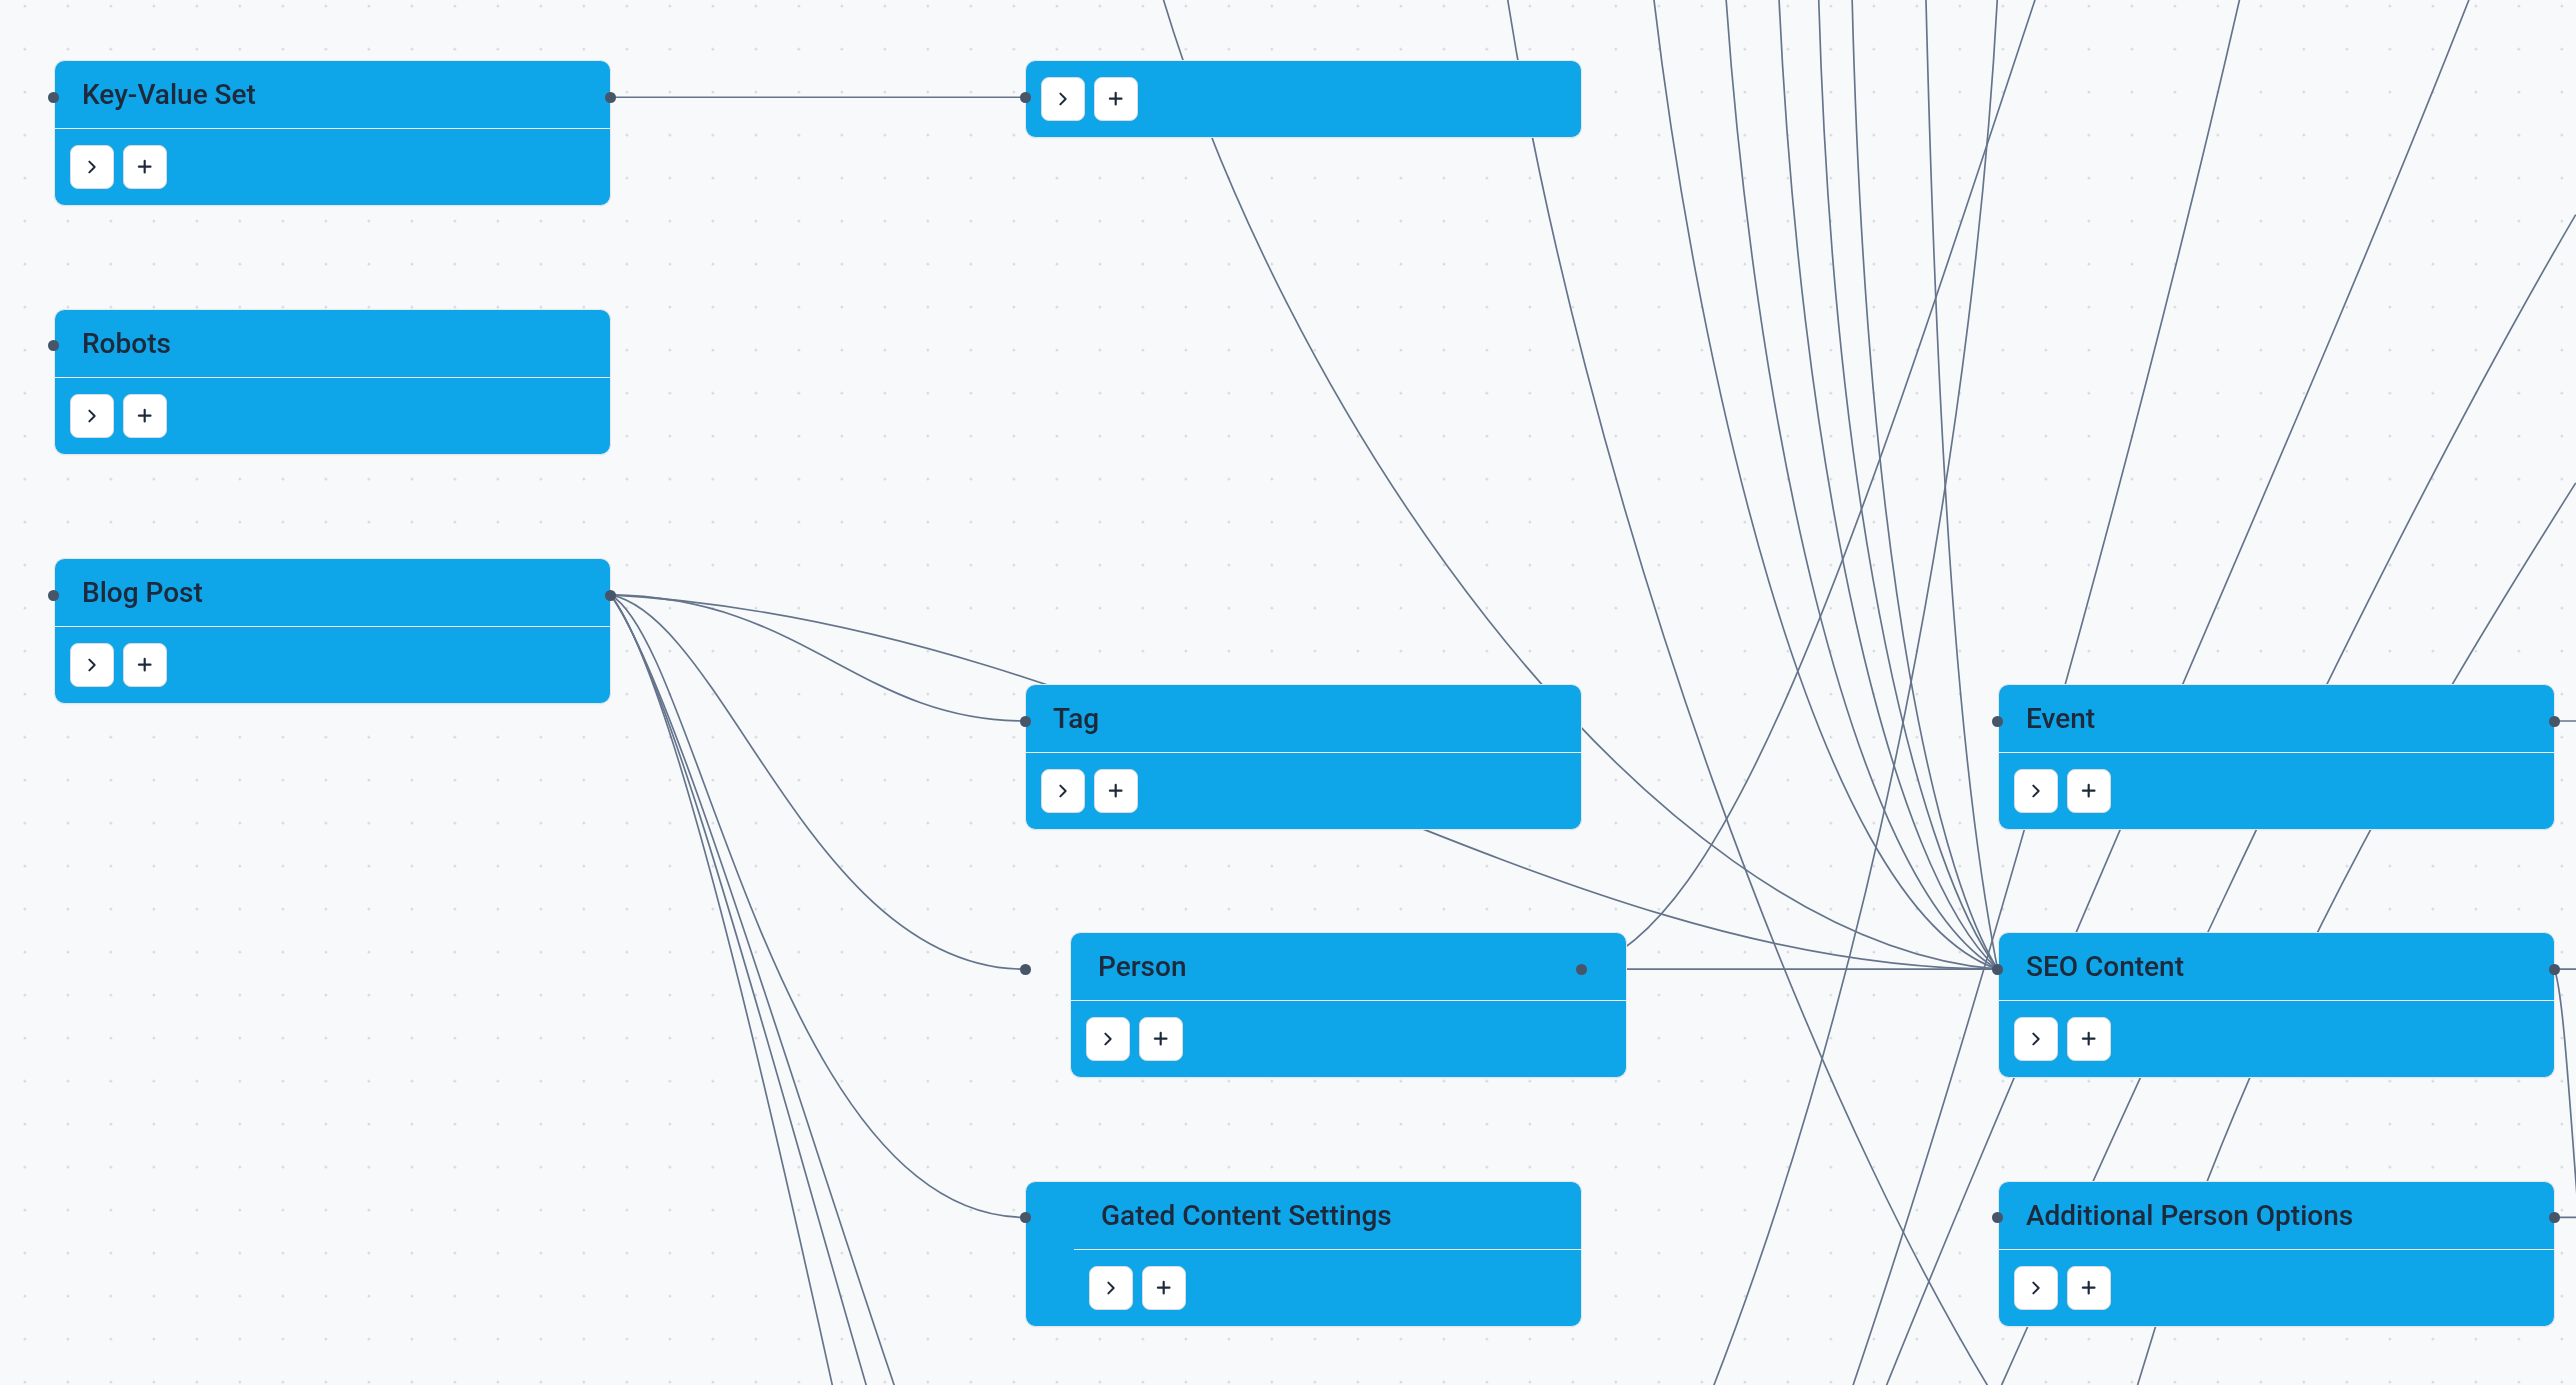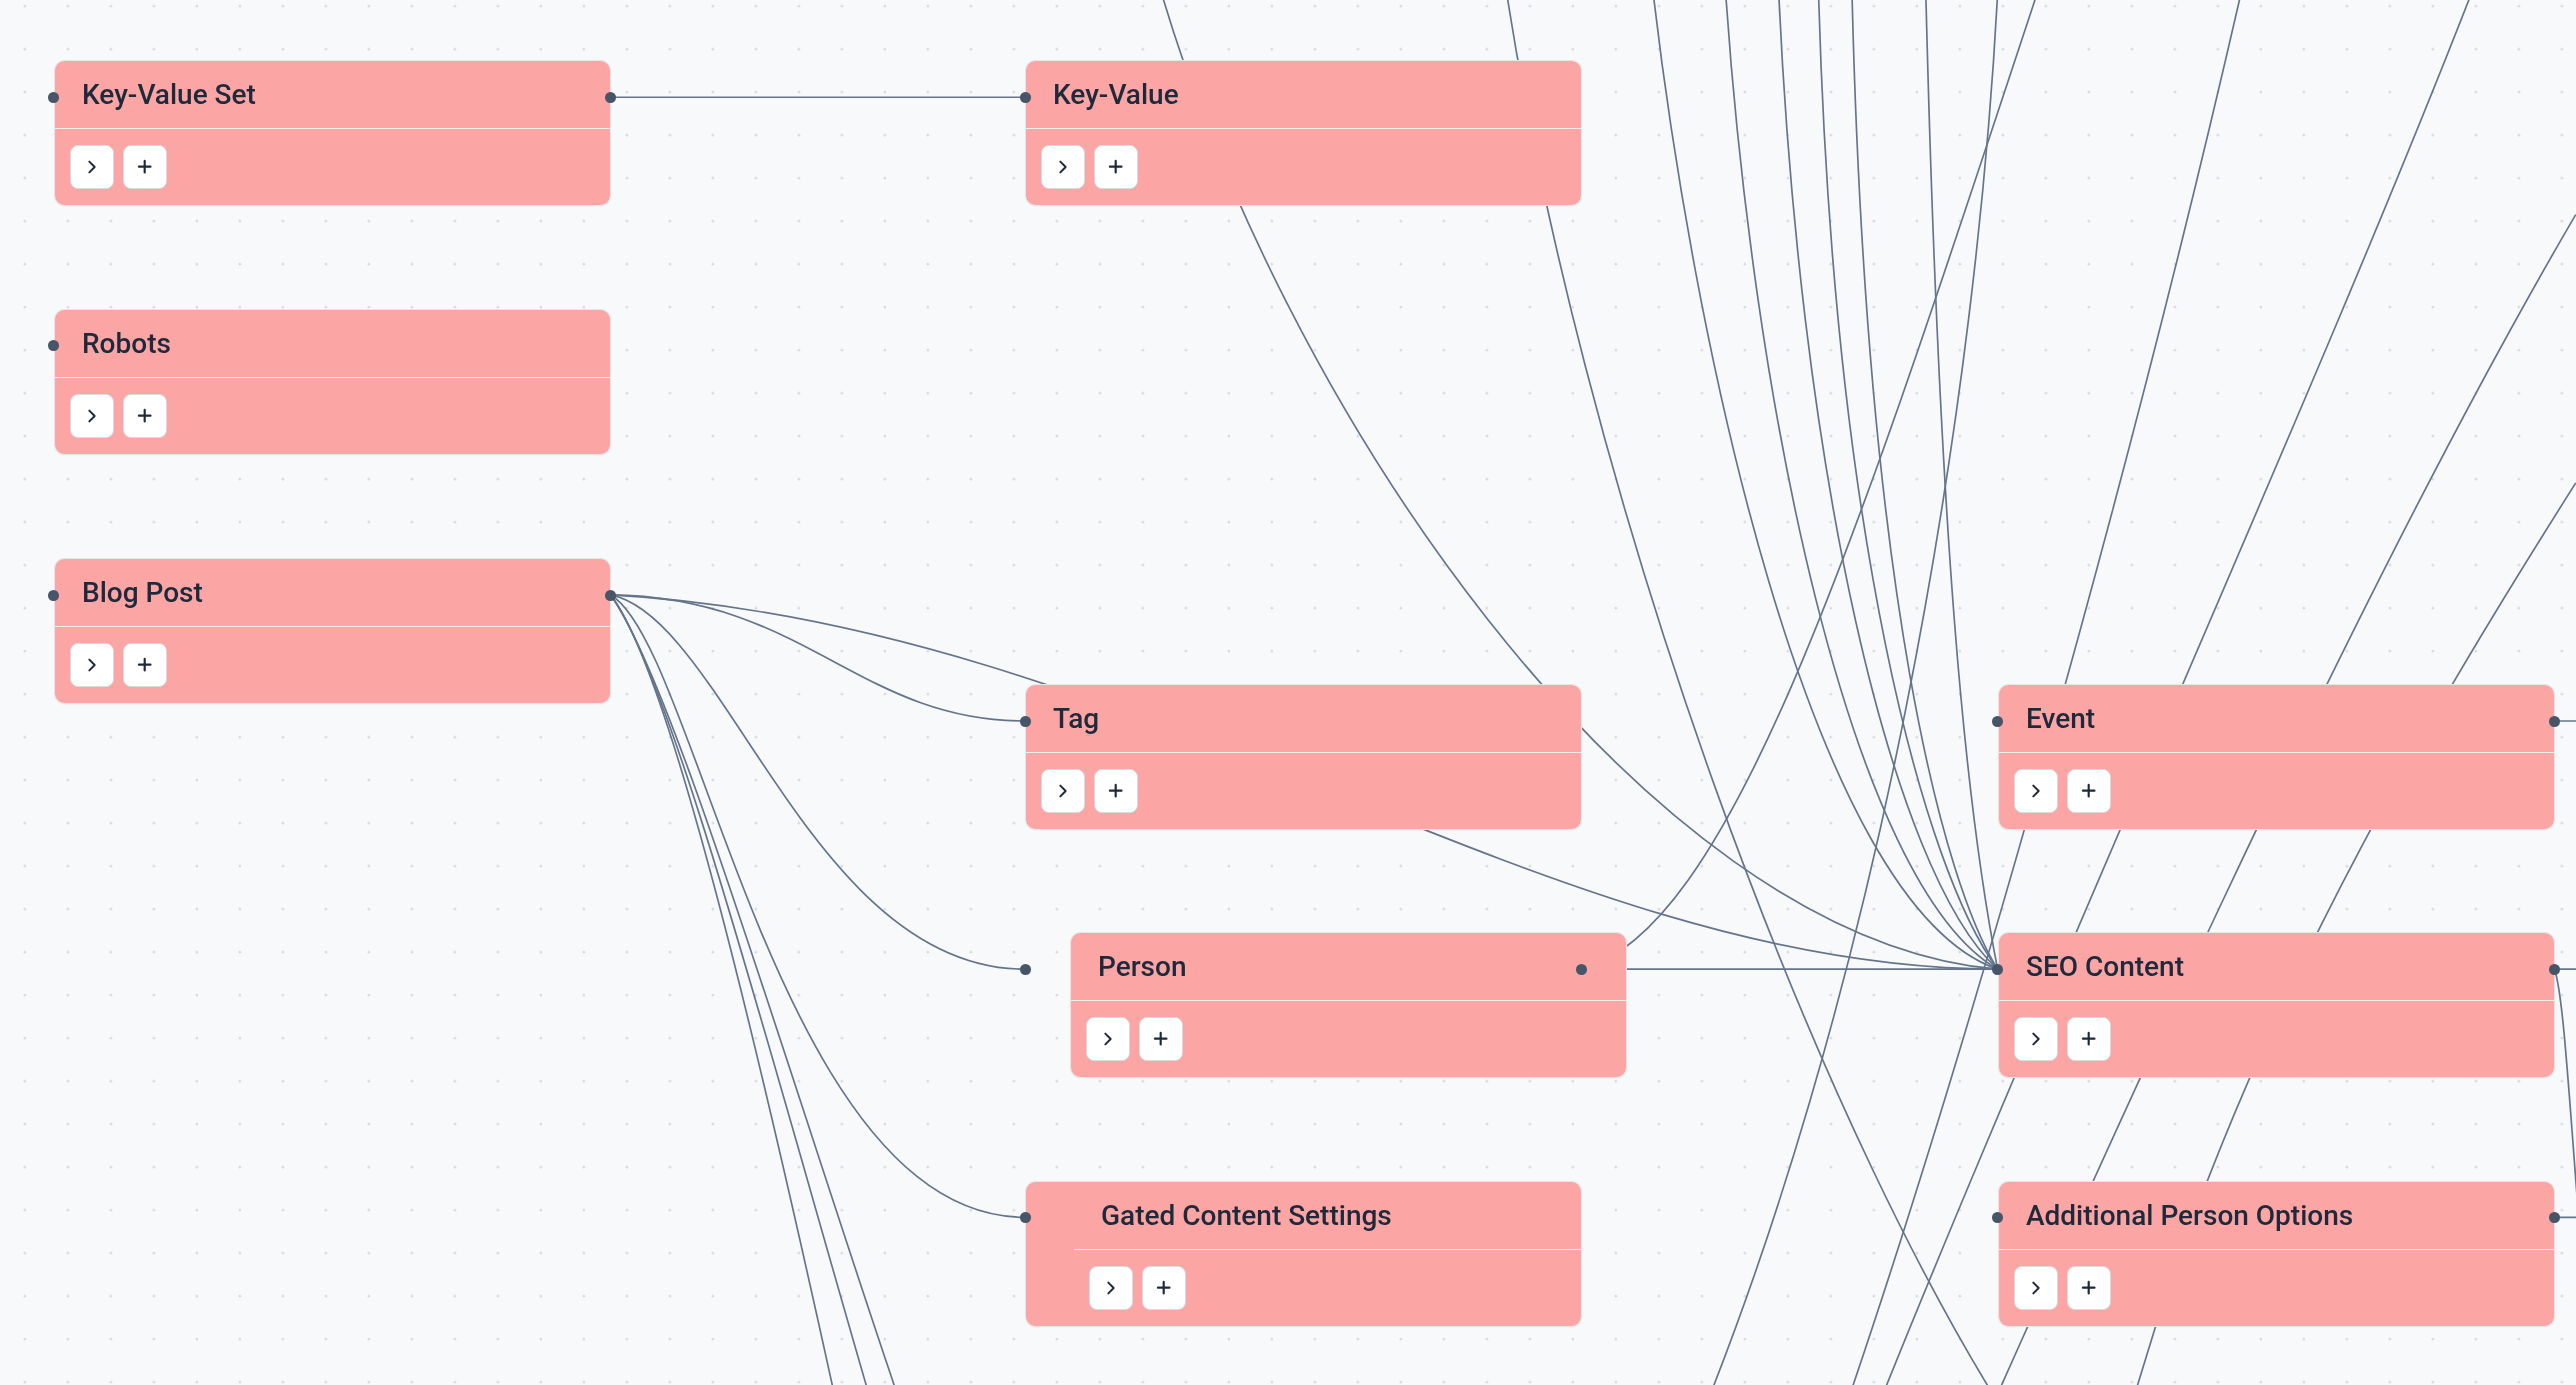--- a/index.html
+++ b/index.html
@@ -26,21 +26,21 @@
     pointer-events: none;
   }
   svg.edges path {
     fill: none;
     stroke: #64748b;
     stroke-width: 2.5;
   }
   .node {
     position: absolute;
     width: 557px;
-    background: #fca5a5;
+    background: #0ea5e9;
     border: 0.7px solid #e5e7eb;
     border-radius: 10.7px;
     box-shadow: 0 0.7px 1.3px rgba(0,0,0,0.03);
   }
   .node-header {
     padding: 17.4px 27px 16px 27px;
     border-bottom: 0.7px solid #eceef1;
     font-size: 28px;
     font-weight: 500;
     color: #1e293b;
@@ -134,21 +134,20 @@
       <div class="icon-button">
           <svg width="17.4" height="17.4" viewBox="0 0 24 24">
             <path d="M12 4 V20 M4 12 H20" fill="none" stroke="#1e293b" stroke-width="3" stroke-linecap="round"></path>
           </svg>
         </div>
     </div>
   </div>
     <div class="connector-dot" style="left: 48px; top: 92px;"></div>
     <div class="connector-dot" style="left: 605px; top: 92px;"></div>
     <div class="node" style="left: 1025px; top: 60px;">
-    <div class="node-header">Key-Value</div>
     <div class="node-body">
       <div class="icon-button">
           <svg width="16" height="16" viewBox="0 0 24 24">
             <path d="M8 4 L16 12 L8 20" fill="none" stroke="#1e293b" stroke-width="3" stroke-linecap="round" stroke-linejoin="round"></path>
           </svg>
         </div>
       <div class="icon-button">
           <svg width="17.4" height="17.4" viewBox="0 0 24 24">
             <path d="M12 4 V20 M4 12 H20" fill="none" stroke="#1e293b" stroke-width="3" stroke-linecap="round"></path>
           </svg>

